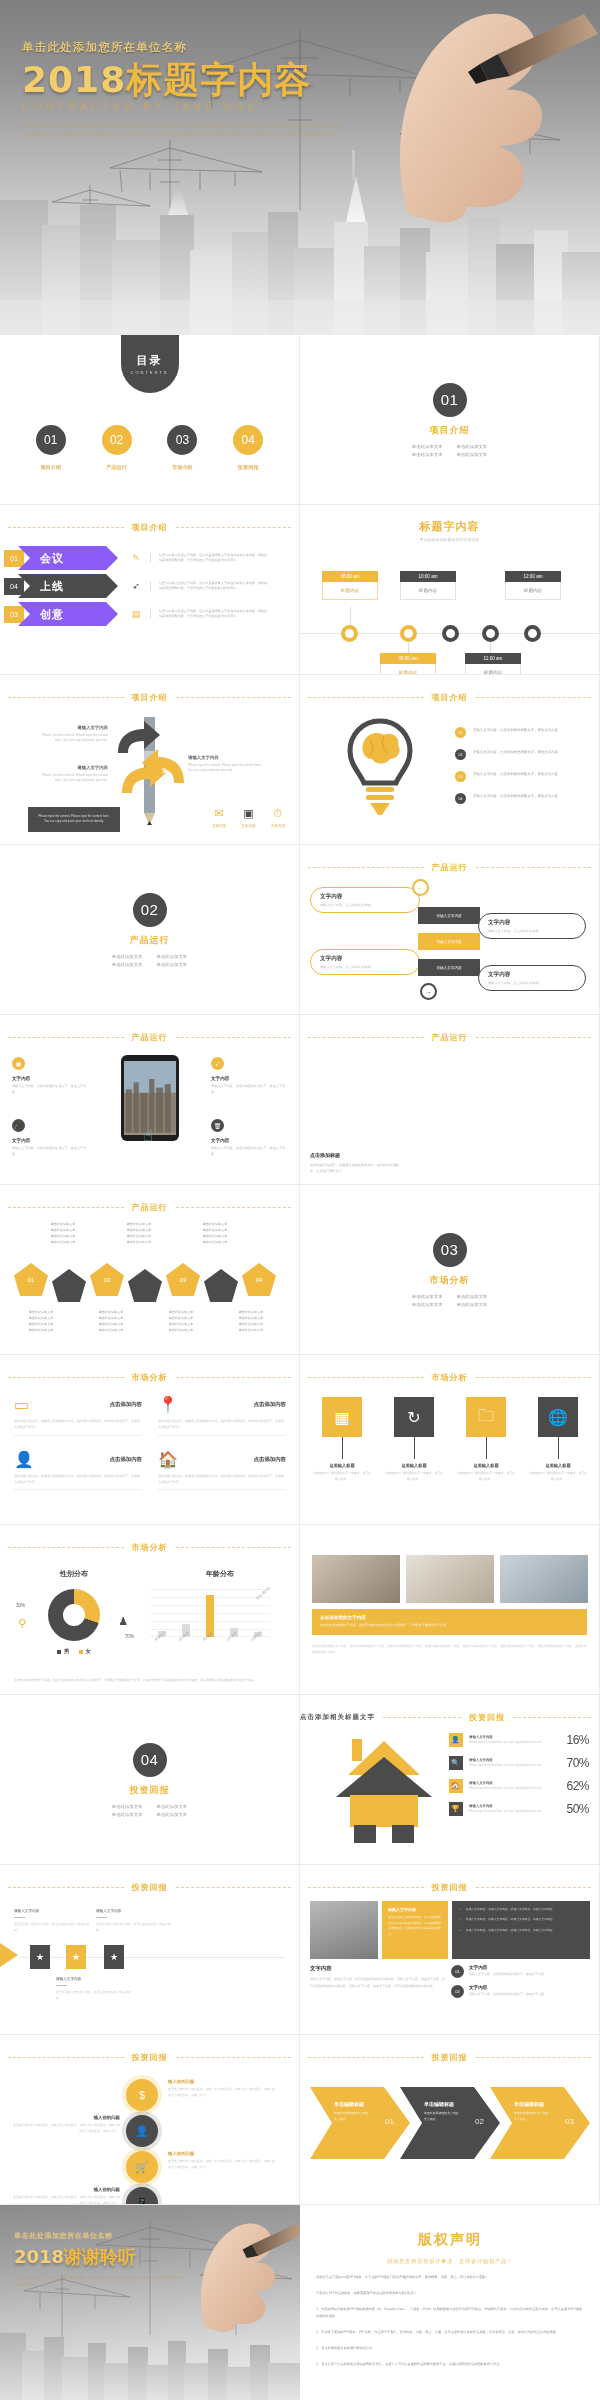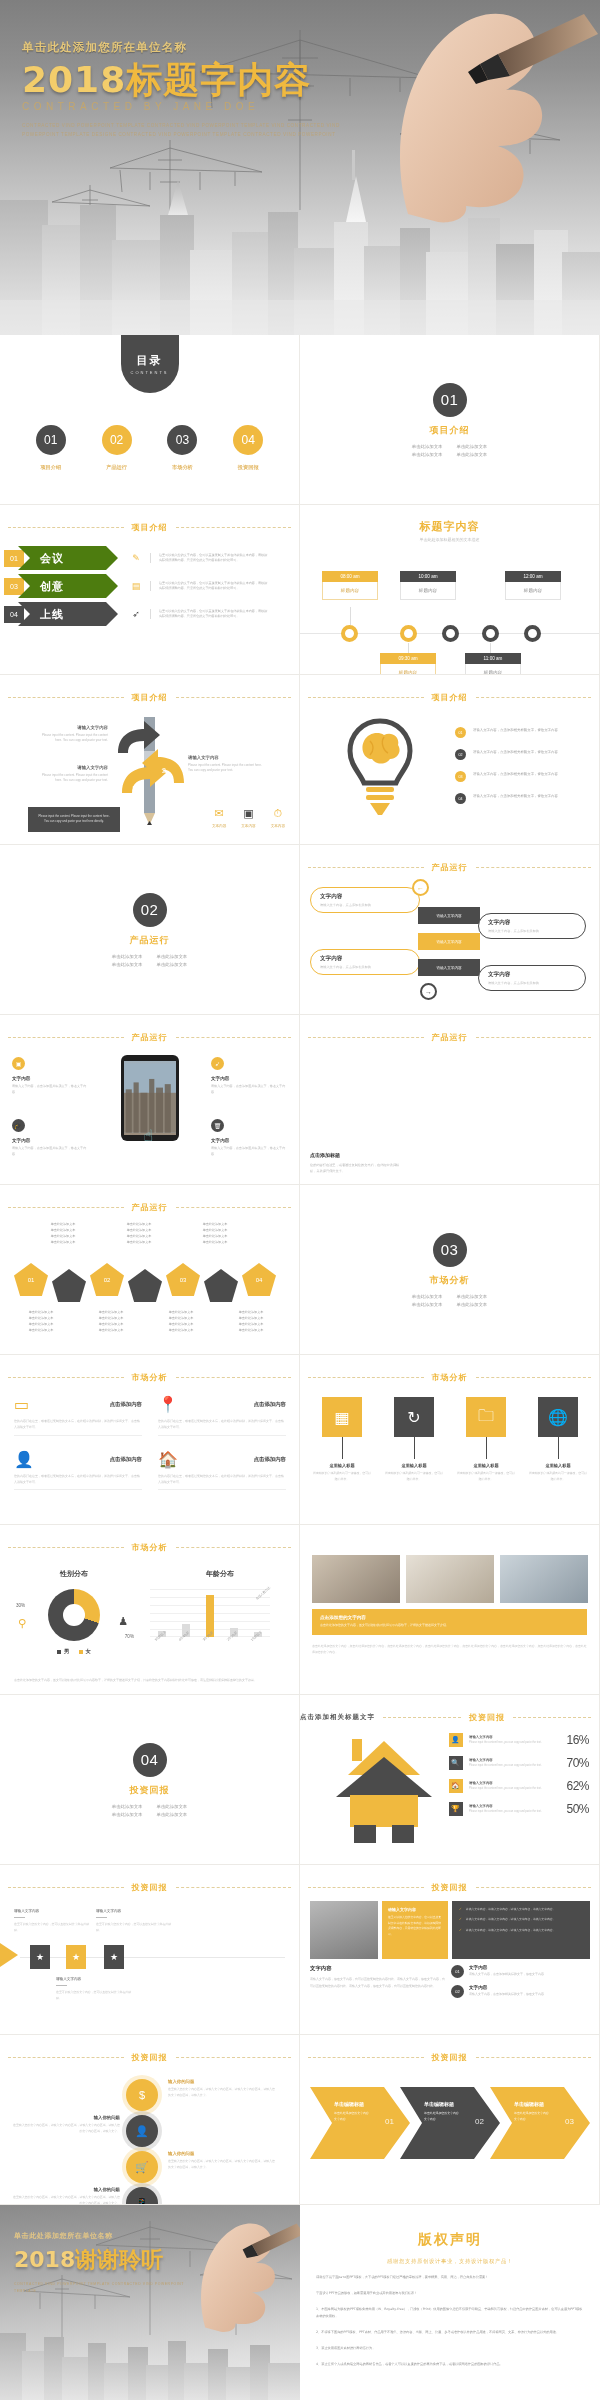--- a/index.html
+++ b/index.html
@@ -64,21 +64,21 @@
   .toc-label { margin-top:9px; font-size:5.2px; color:#e2b55f; font-weight:bold; }
 
   
   .arrowlist { position:absolute; top:40px; left:4px; width:292px; }
   .arow { display:flex; align-items:center; height:26px; margin-bottom:2px; position:relative; }
   .anum { width:20px; height:17px; color:#fff; font-size:7px; display:flex; align-items:center; justify-content:center; }
   .anum.or { background:#f0b93f; } .anum.dk { background:#4b4b4b; }
   .achev { height:24px; width:100px; display:flex; align-items:center; padding-left:22px;
            color:#fff; font-size:11px; font-weight:bold; letter-spacing:1px;
            clip-path:polygon(0 0,88% 0,100% 50%,88% 100%,0 100%,12% 50%); margin-left:-6px; }
-  .achev.or { background:#4d7c0f; } .achev.dk { background:#4b4b4b; }
+  .achev.or { background:#8b5cf6; } .achev.dk { background:#4b4b4b; }
   .aicon { width:16px; text-align:center; font-size:9px; color:#f0b93f; margin-left:10px; }
   .aicon.dk { color:#4b4b4b; }
   .atext { border-left:1px solid #ddd; padding-left:8px; margin-left:6px; width:120px; }
   .atext p { font-size:3.1px; color:#aaa; line-height:1.75; }
 
   
   .tl-title { text-align:center; margin-top:14px; }
   .tl-title h3 { color:#efb73c; font-size:11px; font-weight:bold; letter-spacing:1px; }
   .tl-title p { color:#bbb; font-size:4px; margin-top:3px; }
   .tl-wrap { position:absolute; top:70px; left:0; width:300px; height:100px; }
@@ -278,21 +278,21 @@
   .bigc.or { background:#f0b93f; } .bigc.dk { background:#4b4b4b; }
   .bigc h5 { font-size:5px; color:#fff; font-weight:bold; }
   .bigc p { font-size:2.9px; color:#fff; opacity:.9; line-height:1.95; margin-top:4px; }
   .bigc .n { position:absolute; right:16px; top:30px; font-size:8px; color:#fff; opacity:.85; }
 
   
   .thanks { width:300px; height:210px; position:relative; overflow:hidden;
             background:linear-gradient(175deg,#8a8a8a 0%,#a0a0a0 22%,#c2c2c2 48%,#dedede 72%,#f0f0f0 92%); }
   .thanks .tx { position:absolute; left:14px; top:26px; z-index:5; }
   .thanks .s1 { color:#e3c685; font-size:7px; font-weight:bold; letter-spacing:.6px; }
-  .thanks .s2 { color:#f0b93f; font-size:22px; font-weight:bold; margin-top:4px;
+  .thanks .s2 { color:#f0b93f; font-size:18px; font-weight:bold; margin-top:4px;
                 text-shadow:0 2px 3px rgba(0,0,0,.28); }
   .thanks .s2 .num { color:#f4d07a; }
   .thanks .s3 { color:#bda270; font-size:3.4px; letter-spacing:.6px; margin-top:6px; line-height:2; width:180px; }
 
   
   .copy { width:300px; height:210px; position:relative; background:#fff; padding:26px 16px 0; }
   .copy h2 { text-align:center; color:#efb73c; font-size:14px; font-weight:bold; letter-spacing:2px; }
   .copy .sub { text-align:center; color:#e9bd5a; font-size:5.4px; margin-top:9px; letter-spacing:.6px; }
   .copy p { font-size:3.2px; color:#8f8f8f; line-height:2.2; margin-top:9px; }
 
@@ -442,31 +442,31 @@
       <div class="arrowlist">
         <div class="arow">
           <div class="anum or">01</div>
           <div class="achev or cn">会议</div>
           <div class="aicon">✎</div>
           <div class="atext">
               <p class="cn">这里可以输入您的文字内容，您可以直接复制文字并在此粘贴文本内容，请根据实际情况调整内容。只需将您的文字内容粘贴到此处即可。</p>
             </div>
         </div>
         <div class="arow">
+          <div class="anum dk">04</div>
+          <div class="achev dk cn">上线</div>
+          <div class="aicon dk">➶</div>
+          <div class="atext">
+              <p class="cn">这里可以输入您的文字内容，您可以直接复制文字并在此粘贴文本内容，请根据实际情况调整内容。只需将您的文字内容粘贴到此处即可。</p>
+            </div>
+        </div>
+        <div class="arow">
           <div class="anum or">03</div>
           <div class="achev or cn">创意</div>
           <div class="aicon">▤</div>
-          <div class="atext">
-              <p class="cn">这里可以输入您的文字内容，您可以直接复制文字并在此粘贴文本内容，请根据实际情况调整内容。只需将您的文字内容粘贴到此处即可。</p>
-            </div>
-        </div>
-        <div class="arow">
-          <div class="anum dk">04</div>
-          <div class="achev dk cn">上线</div>
-          <div class="aicon dk">➶</div>
           <div class="atext">
               <p class="cn">这里可以输入您的文字内容，您可以直接复制文字并在此粘贴文本内容，请根据实际情况调整内容。只需将您的文字内容粘贴到此处即可。</p>
             </div>
         </div>
       </div>
     </div>
 
     <div class="slide">
       <div class="tl-title">
         <h3 class="cn">标题字内容</h3>

